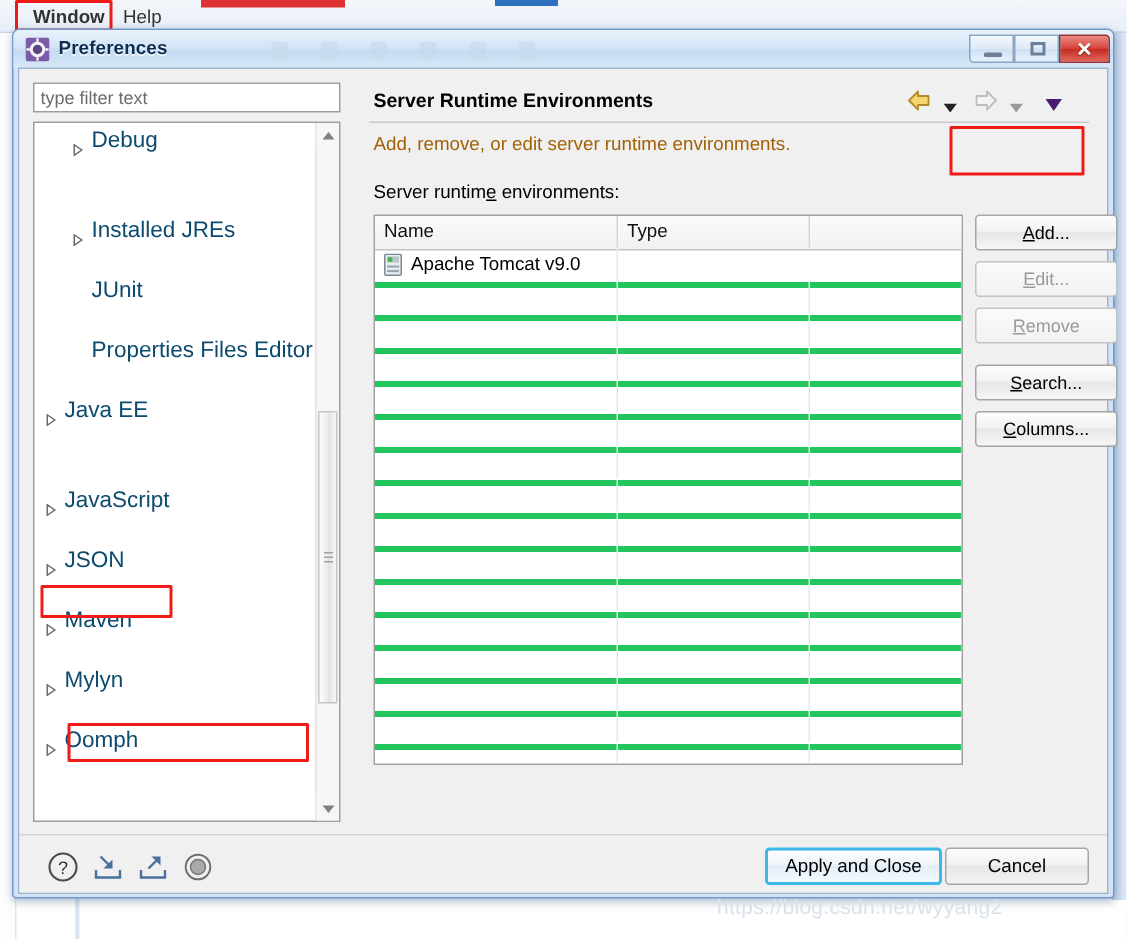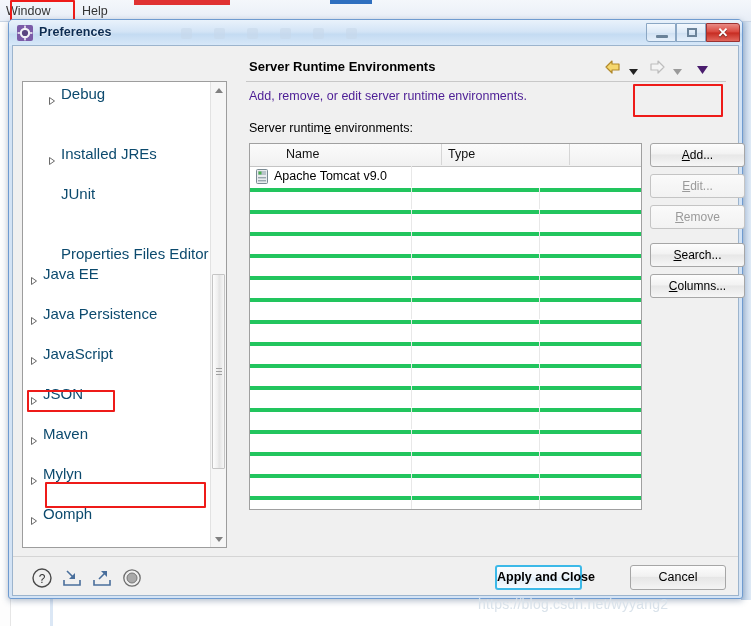--- a/index.html
+++ b/index.html
@@ -32,21 +32,21 @@
     border-bottom: 1px solid #c8d4e4;
   }
   #ide-menubar .mi {
     position: absolute;
     top: 3px;
     font-size: 12.5px;
     color: #333;
     padding: 1px 4px;
     white-space: nowrap;
   }
-  #menu-window { left: 2px; }
+  #menu-window { left: 18px; font-weight: bold; }
   #menu-help   { left: 78px; }
   .redbox {
     position: absolute;
     border: 2px solid #ee1b19;
     box-sizing: border-box;
     pointer-events: none;
     border-radius: 1px;
   }
   #redbox-window {
     left: 10px; top: 0px; width: 65px; height: 21px;
@@ -274,21 +274,21 @@
   #title-sep {
     position: absolute;
     left: 5px; top: 26px;
     width: 480px; height: 1px;
     background: #c8c8c8;
   }
   #content-desc {
     position: absolute;
     left: 8px; top: 34px;
     font-size: 12.5px;
-    color: #4c1d95;
+    color: #a16207;
   }
   #list-label {
     position: absolute;
     left: 8px; top: 66px;
     font-size: 12.5px;
     color: #000;
   }
   #list-label u { text-decoration: underline; }
 
   
@@ -309,21 +309,20 @@
     border-bottom: 1px solid #c4c4c4;
   }
   #rt-head .th {
     position: absolute;
     top: 0; height: 21px; line-height: 21px;
     font-size: 12.5px; color: #111;
     padding-left: 6px;
     border-right: 1px solid #d6d6d6;
     box-sizing: border-box;
     white-space: nowrap;
-    margin-left: 30px;
   }
   .col-0 { left: 0;   width: 162px; }
   .col-1 { left: 162px; width: 128px; }
   .col-2 { left: 290px; width: 101px; border-right: none !important; }
 
   .rt-row {
     position: absolute;
     left: 0; width: 391px; height: 22px;
     border-bottom: 4px solid #22c55e;
   }
@@ -416,26 +415,25 @@
     background: linear-gradient(to bottom,#fdfdfd 0%, #f1f1f1 45%, #e6e6e6 50%, #f4f4f4 100%);
     border: 1px solid #a6a6a6;
     border-radius: 3px;
     box-sizing: border-box;
     line-height: 23px;
     text-align: center;
     cursor: default;
     white-space: nowrap;
   }
   #btn-apply-close {
-    left: 482px; width: 87px;
+    left: 497px; width: 118px;
     border: 2px solid #3cb9e8;
     border-radius: 3px;
     background: linear-gradient(to bottom,#fbfdff 0%, #eef5fb 45%, #e2eef8 50%, #f4fafe 100%);
     line-height: 21px;
-    font-weight: bold;
   }
   #btn-cancel { left: 617px; width: 96px; }
 
   
   #watermark {
     position: absolute;
     left: 478px; top: 596px;
     font-size: 14px;
     color: #d9e2ea;
     white-space: nowrap;
@@ -497,52 +495,47 @@
       <span class="glyph"></span>
     </div>
     <div class="winbtn" id="btn-close">
       <span class="glyph">✕</span>
     </div>
   </div>
 
   <div id="pref-frame-inner">
     <div id="dlg-body">
 
+      <input id="filter-input" type="text" value="" placeholder="type filter text" style="">
 
       <div id="tree-panel">
         <div id="tree-list">
             <div class="tree-item" style="top: 2px;">
               <span class="arrow" style="left: 25px;"><svg width="8" height="8" viewBox="0 0 8 8">
                   <path d="M1.5 0.5 L6.5 4 L1.5 7.5 Z" fill="none" stroke="#6b6b6b" stroke-width="1"></path>
                 </svg></span>
               <span class="tlabel" style="left: 38px;">Debug</span>
             </div>
             <div class="tree-item" style="top: 42px;">
               <span class="arrow" style="left: 25px;"><svg width="8" height="8" viewBox="0 0 8 8">
                   <path d="M1.5 0.5 L6.5 4 L1.5 7.5 Z" fill="none" stroke="#6b6b6b" stroke-width="1"></path>
                 </svg></span>
               <span class="tlabel" style="left: 38px;">Installed JREs</span>
             </div>
             <div class="tree-item" style="top: 62px;">
               <span class="tlabel" style="left: 38px;">JUnit</span>
             </div>
             <div class="tree-item" style="top: 82px;">
-              <span class="tlabel" style="left: 38px; margin-top: 20px;">Properties Files Editor</span>
+              <span class="tlabel" style="left: 38px;">Properties Files Editor</span>
             </div>
             <div class="tree-item" style="top: 102px;">
               <span class="arrow" style="left: 7px;"><svg width="8" height="8" viewBox="0 0 8 8">
                   <path d="M1.5 0.5 L6.5 4 L1.5 7.5 Z" fill="none" stroke="#6b6b6b" stroke-width="1"></path>
                 </svg></span>
               <span class="tlabel" style="left: 20px;">Java EE</span>
-            </div>
-            <div class="tree-item" style="top: 122px;">
-              <span class="arrow" style="left: 7px;"><svg width="8" height="8" viewBox="0 0 8 8">
-                  <path d="M1.5 0.5 L6.5 4 L1.5 7.5 Z" fill="none" stroke="#6b6b6b" stroke-width="1"></path>
-                </svg></span>
-              <span class="tlabel" style="left: 20px;">Java Persistence</span>
             </div>
             <div class="tree-item" style="top: 142px; padding-left: 43px;">
               <span class="arrow" style="left: 7px;"><svg width="8" height="8" viewBox="0 0 8 8">
                   <path d="M1.5 0.5 L6.5 4 L1.5 7.5 Z" fill="none" stroke="#6b6b6b" stroke-width="1"></path>
                 </svg></span>
               <span class="tlabel" style="left: 20px;">JavaScript</span>
             </div>
             <div class="tree-item" style="top: 162px;">
               <span class="arrow" style="left: 7px;"><svg width="8" height="8" viewBox="0 0 8 8">
                   <path d="M1.5 0.5 L6.5 4 L1.5 7.5 Z" fill="none" stroke="#6b6b6b" stroke-width="1"></path>

